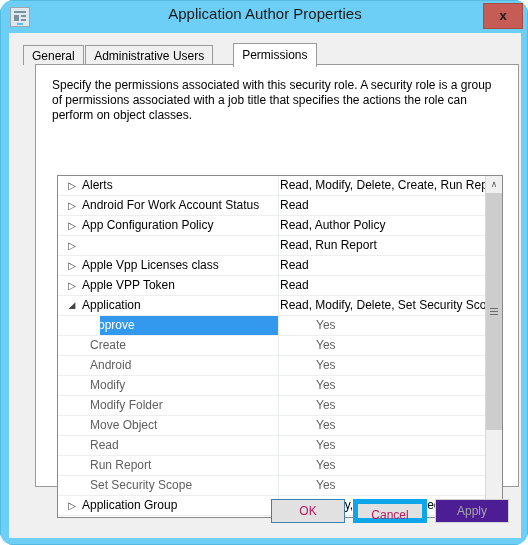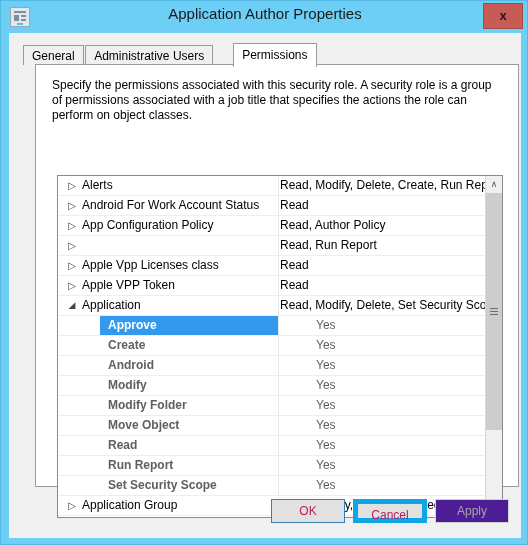--- a/index.html
+++ b/index.html
@@ -11,20 +11,21 @@
     font-family: "Liberation Sans", sans-serif;
     -webkit-font-smoothing: none;
   }
 
   #screen {
     position: relative;
     width: 528px;
     height: 545px;
     overflow: hidden;
     background: #6dcff6;
+    border-radius: 14px;
   }
 
   
   .window {
     position: absolute;
     left: 0; top: 0;
     width: 528px;
     height: 545px;
     background: #6dcff6;
     box-sizing: border-box;
@@ -180,24 +181,23 @@
     position: absolute;
     left: 24px; top: 0;
     width: 196px;
     height: 19px;
     line-height: 19px;
     font-size: 12px;
     color: #000;
     overflow: hidden;
   }
   .row.child .namecell {
-    left: 50px;
+    left: 32px;
     width: 170px;
     color: #606060;
-    font-weight: bold;
   }
   .row .valcell {
     position: absolute;
     left: 222px; top: 0;
     width: 206px;
     height: 19px;
     line-height: 19px;
     font-size: 12px;
     color: #000;
     overflow: hidden;

